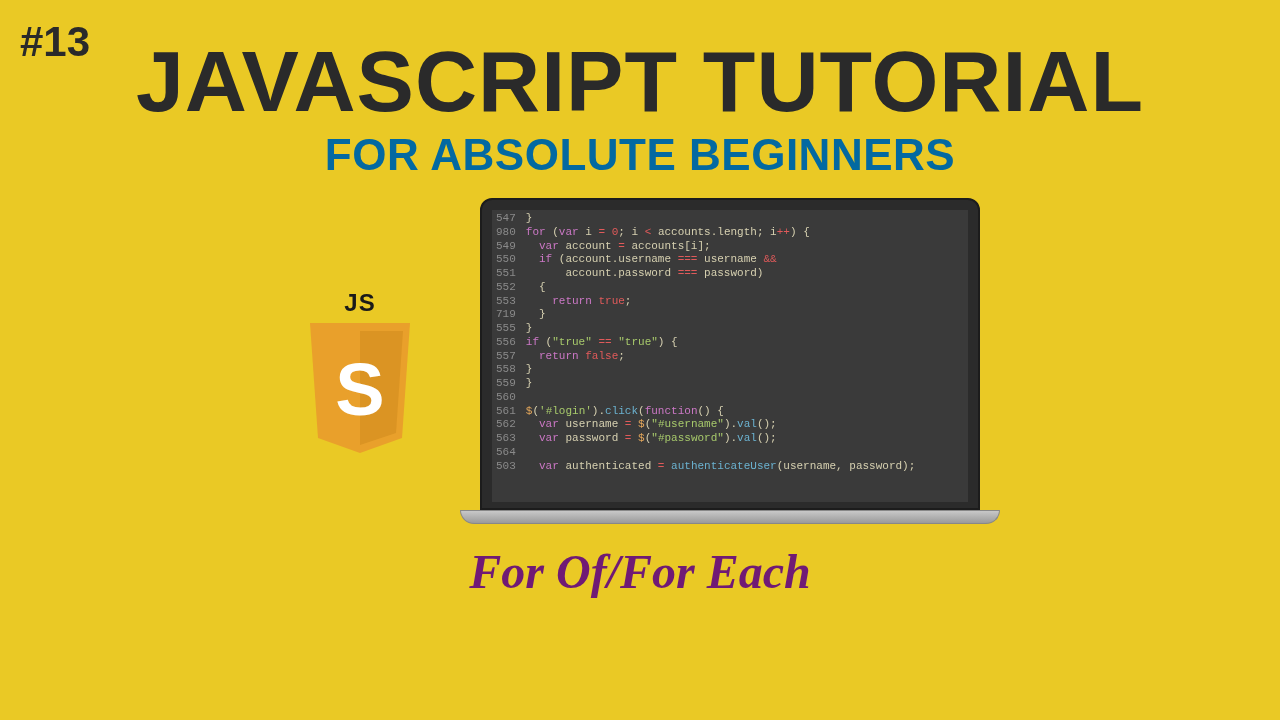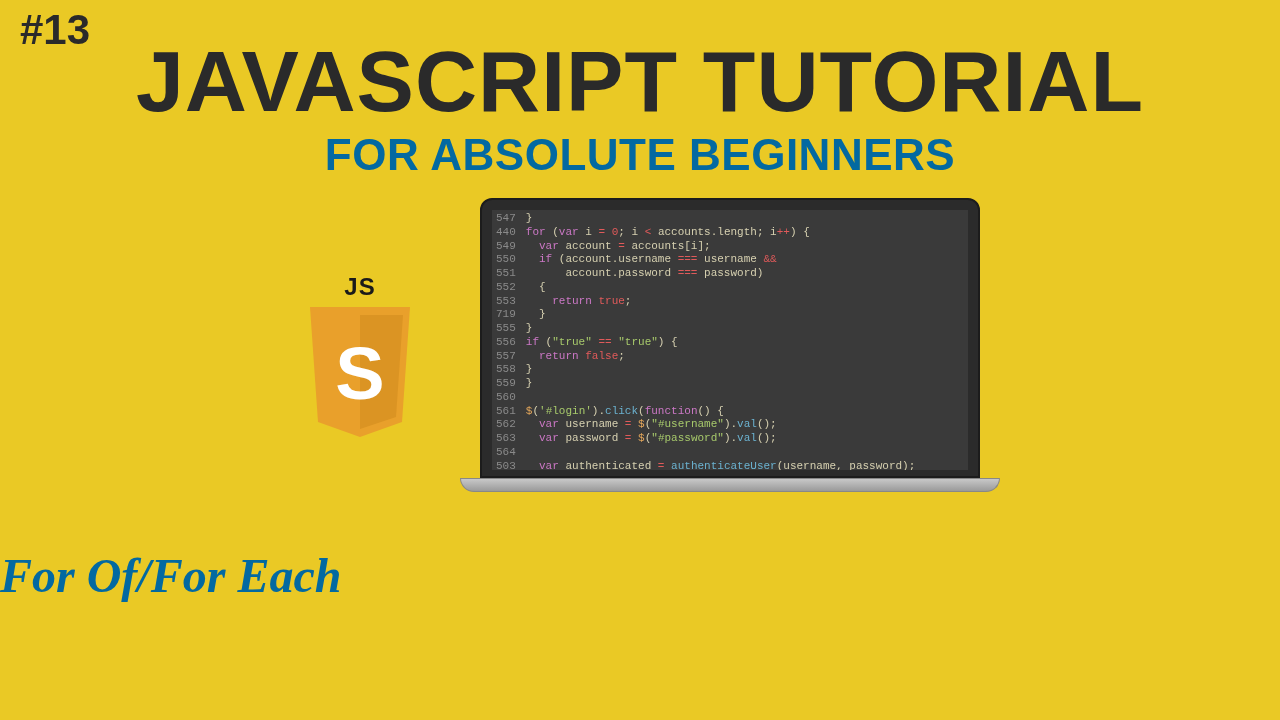--- a/index.html
+++ b/index.html
@@ -6,21 +6,21 @@
   body {
     width: 1280px;
     height: 720px;
     background: #eac925;
     font-family: "Arial Black", Arial, sans-serif;
     position: relative;
     overflow: hidden;
   }
   .episode {
     position: absolute;
-    top: 6px;
+    top: 18px;
     left: 20px;
     font-size: 42px;
     font-weight: 900;
     color: #2a2a2a;
     font-family: Arial, sans-serif;
   }
   .title-block {
     text-align: center;
     padding-top: 38px;
   }
@@ -67,21 +67,21 @@
     position: relative;
   }
   .screen-wrap {
     background: #2b2b2b;
     border-radius: 12px 12px 0 0;
     padding: 10px 10px 6px 10px;
     border: 2px solid #1c1c1c;
   }
   .screen {
     background: #3a3a3a;
-    height: 260px;
+    height: 292px;
     font-family: "Courier New", monospace;
     font-size: 11px;
     line-height: 1.25;
     overflow: hidden;
     display: flex;
   }
   .gutter {
     background: #3a3a3a;
     color: #8a8a8a;
     padding: 2px 6px 2px 4px;
@@ -100,26 +100,26 @@
   .code .plain { color: #d6d0b0; }
   .code .sel { color: #e7a95b; }
   .base {
     height: 14px;
     background: linear-gradient(#c8c8c8, #9a9a9a);
     border-radius: 0 0 18px 18px;
     margin: 0 -20px;
     border: 1px solid #888;
   }
   .topic {
-    text-align: left;
-    margin-top: 56px;
+    text-align: center;
+    margin-top: 20px;
     font-size: 48px;
     font-weight: 900;
     font-style: italic;
-    color: #0369a1;
+    color: #701a75;
     font-family: Georgia, "Times New Roman", serif;
   }
 </style>
 </head>
 <body>
 
 <div class="episode">#13</div>
 
 <div class="title-block">
   <div class="title">JAVASCRIPT TUTORIAL</div>
@@ -135,21 +135,21 @@
       <path d="M60 8 L60 122 L96 110 L103 8 Z" opacity="0.35" fill="#c47f14"></path>
       <text x="60" y="92" text-anchor="middle" font-family="Arial Black,Arial" font-weight="900" font-size="74" fill="#ffffff">S</text>
     </svg>
   </div>
 
   <div class="laptop">
     <div class="screen-wrap">
       <div class="screen">
         <div class="gutter" id="gutter">
             <div>547</div>
-            <div>440</div>
+            <div>980</div>
             <div>549</div>
             <div>550</div>
             <div>551</div>
             <div>552</div>
             <div>553</div>
             <div>719</div>
             <div>555</div>
             <div>556</div>
             <div>557</div>
             <div>558</div>

